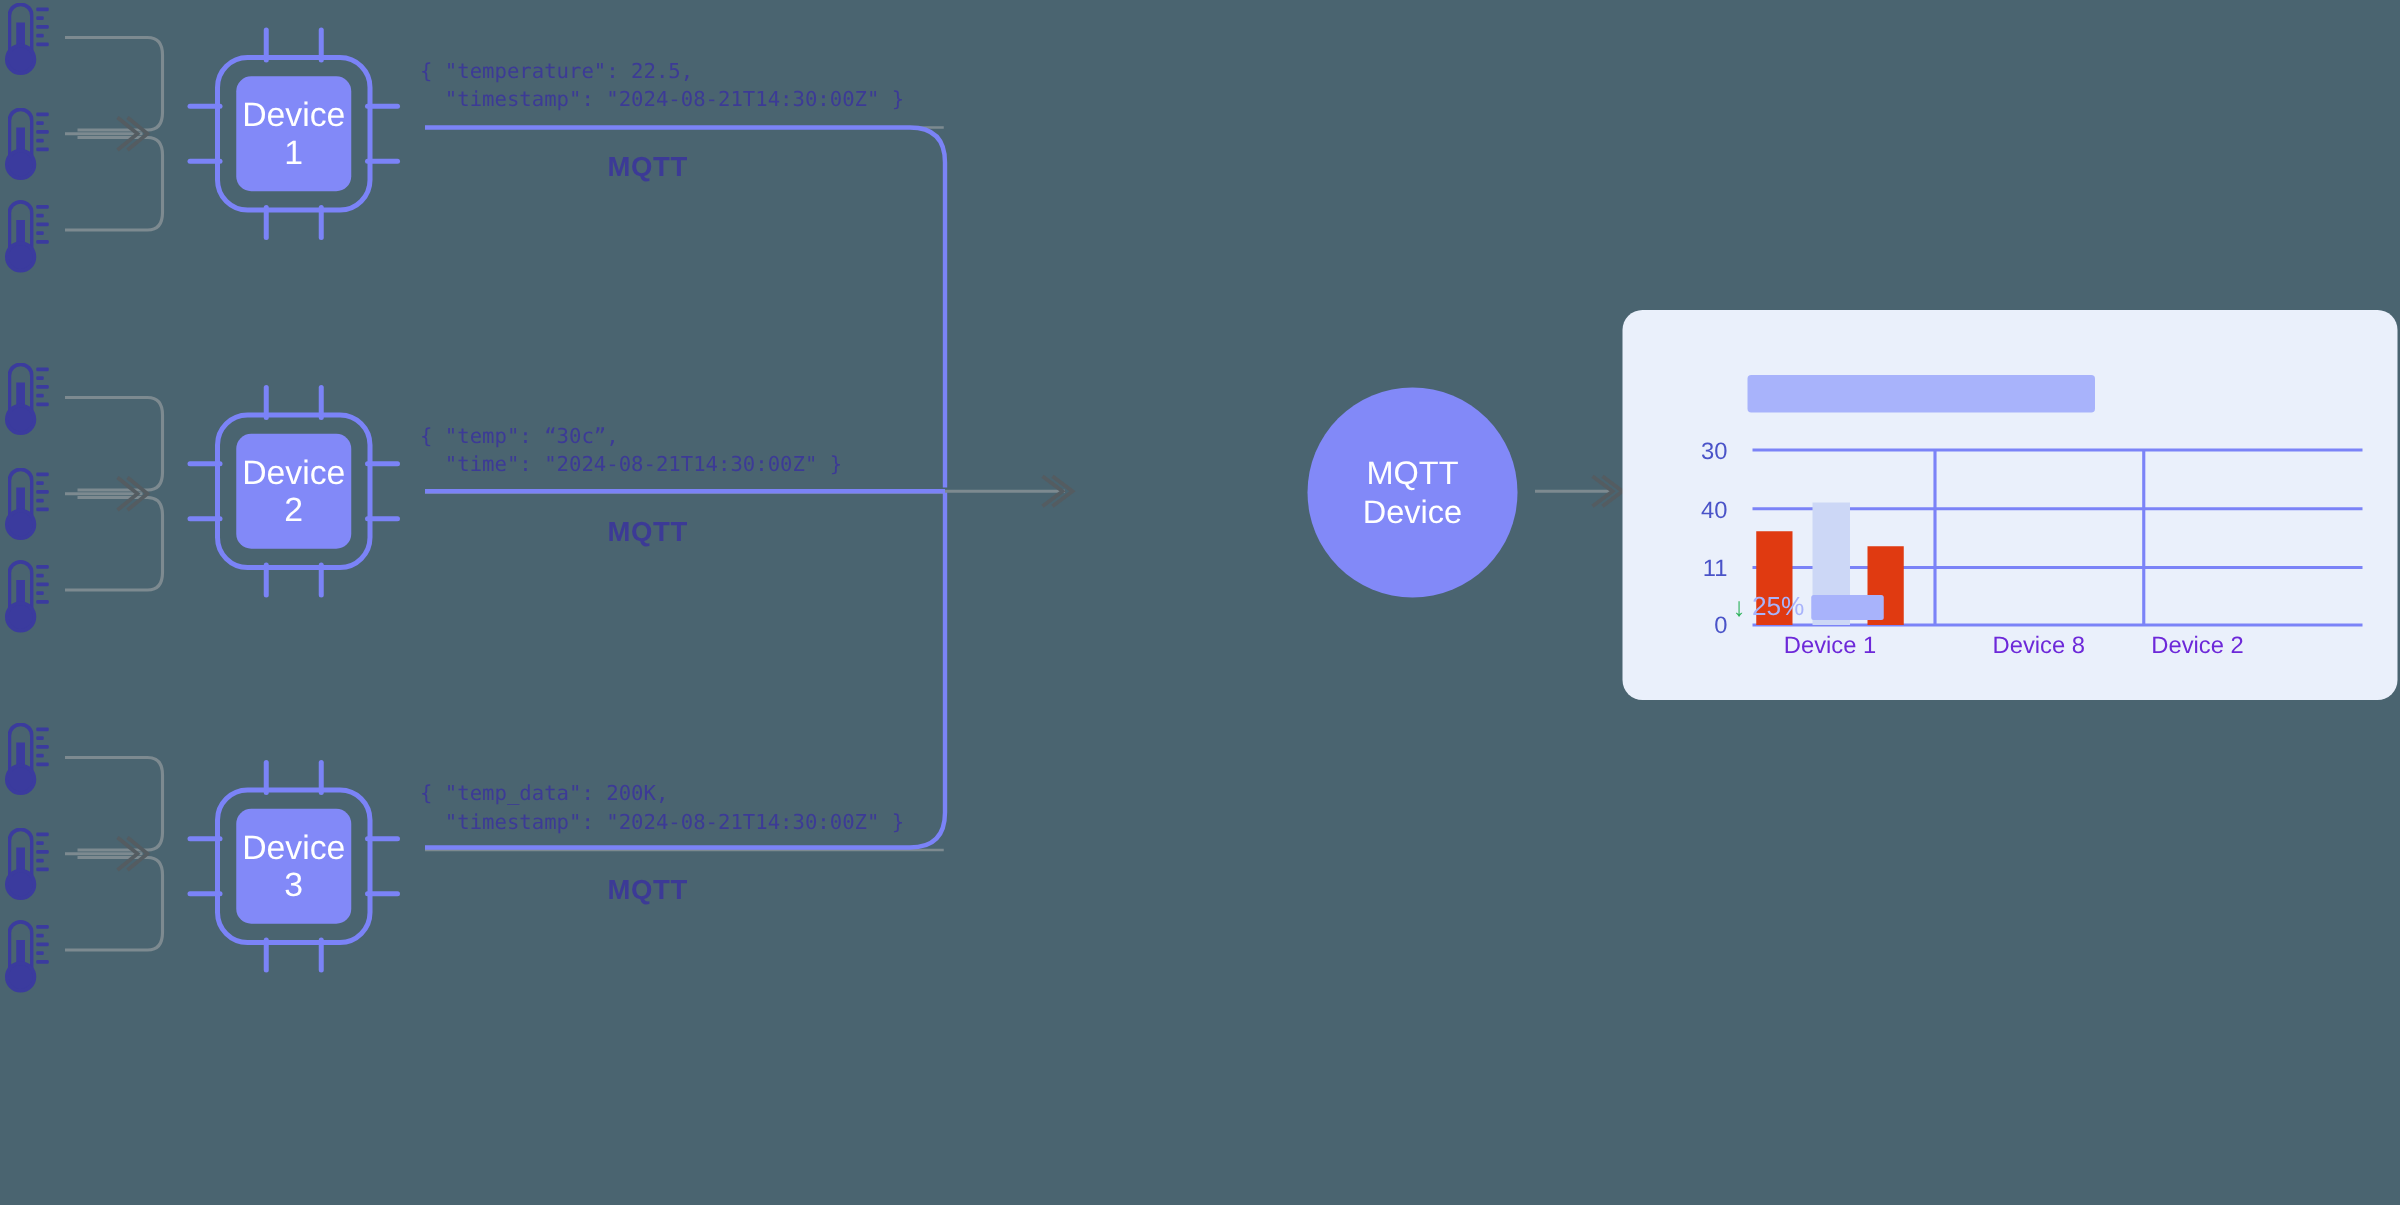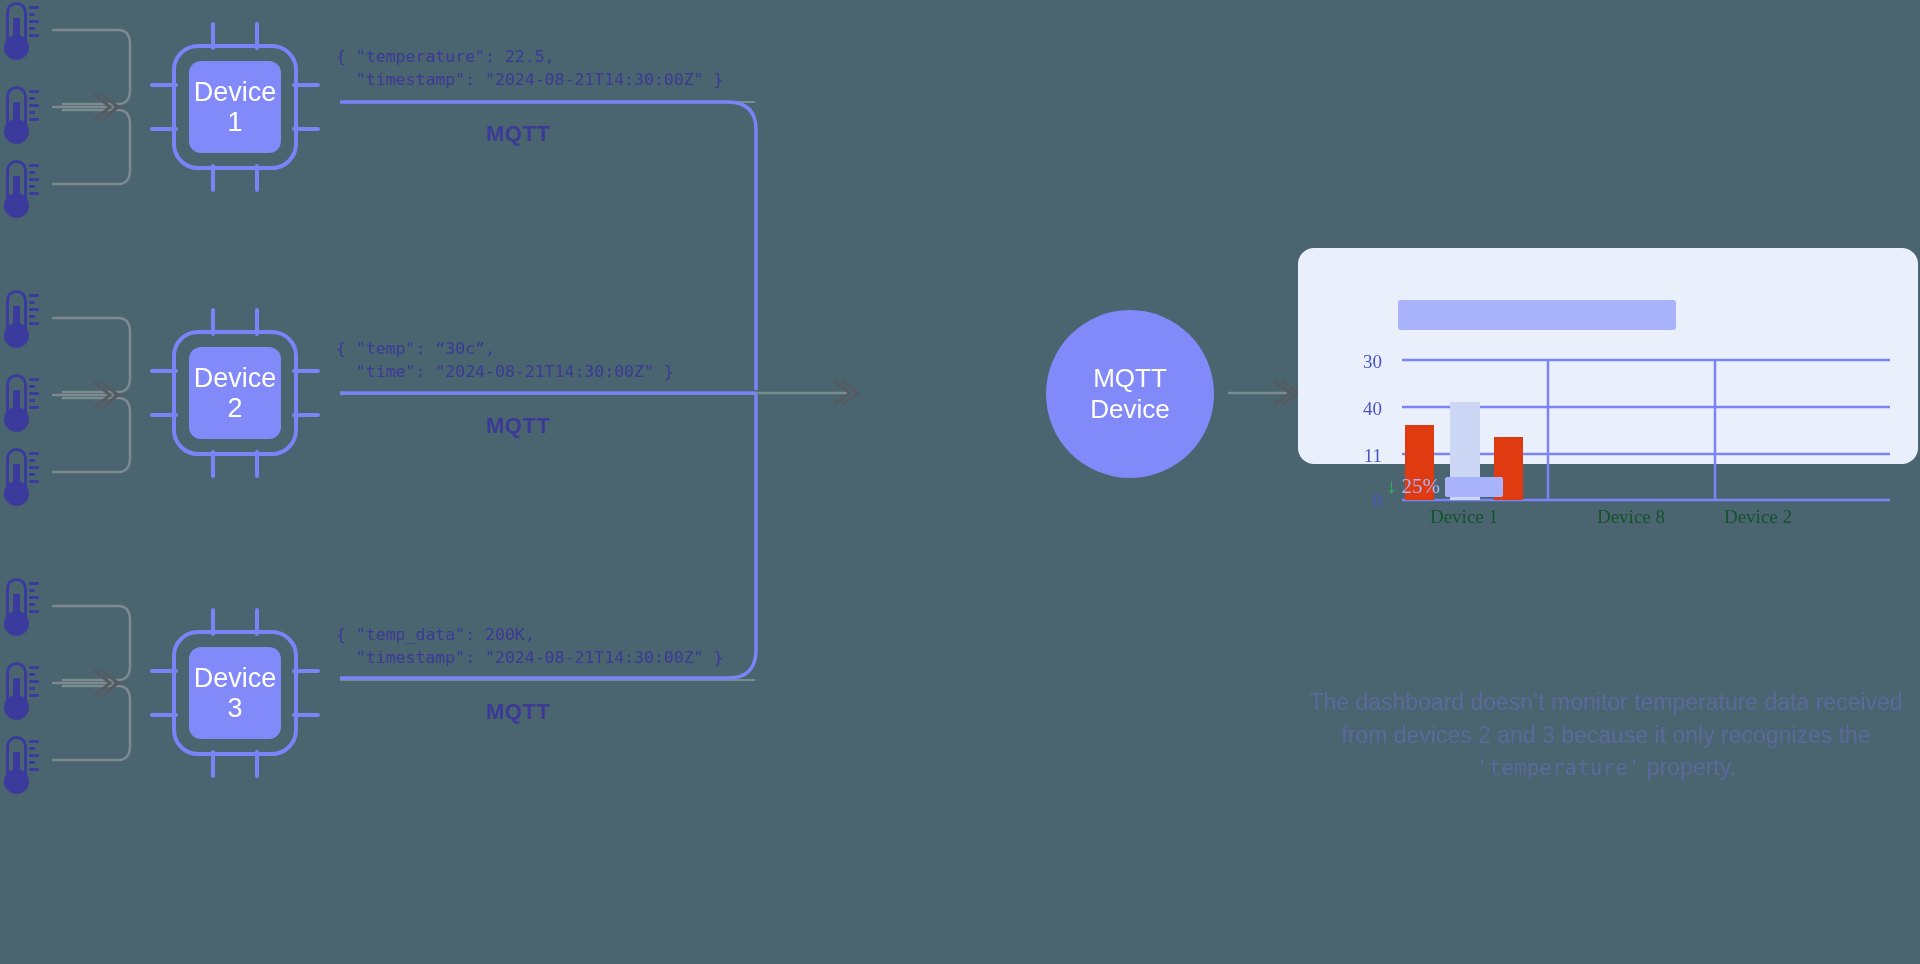--- a/index.html
+++ b/index.html
@@ -86,37 +86,37 @@
     display: flex; flex-direction: column; align-items: center;
     justify-content: center; font-size: 26px; line-height: 1.2;
     text-align: center;
   }
   .arrow-grey { position: absolute; }
   .arrow-grey svg { display: block; overflow: visible; }
 
   
   .card {
     position: absolute; left: 1298px; top: 248px;
-    width: 620px; height: 216px;
-    background: #eaf0fb; border-radius: 16px; font-family: Liberation Serif, serif;
+    width: 620px; height: 312px;
+    background: #eaf0fb; border-radius: 16px;
   }
   .card-title-bar {
     position: absolute; left: 100px; top: 52px;
     width: 278px; height: 30px; background: #a8b3fb; border-radius: 3px;
   }
   .plot { position: absolute; left: 0; top: 0; width: 620px; height: 282px; }
   .plot svg { display: block; overflow: visible; }
 
   .ytick {
     position: absolute; width: 42px; text-align: right;
     color: #4a53c8; font-size: 19px;
   }
   .xtick {
     position: absolute; text-align: center;
-    color: #14532d; font-size: 19px; width: 140px;
+    color: #6d28d9; font-size: 19px; width: 140px;
   }
   .legend {
     position: absolute; left: 88px; top: 226px;
     display: flex; align-items: center; gap: 5px;
   }
   .legend .pct { color: #a8b3fb; font-size: 21px; }
   .legend .swatch {
     width: 58px; height: 20px; background: #a8b3fb; border-radius: 2px;
   }
   .legend .dn { color: #2fb35c; font-size: 21px; line-height: 1; }
@@ -397,15 +397,14 @@
     <div class="xtick" style="left:263px; top:258px;">Device 8</div>
     <div class="xtick" style="left:390px; top:258px;">Device 2</div>
 
     <div class="legend">
       <span class="dn">↓</span>
       <span class="pct">25%</span>
       <span class="swatch"></span>
     </div>
   </div>
 
-  <div class="caption"><span>The dashboard doesn’t monitor temperature data received from devices 2 and 3 because it only recognizes the </span><span class="mono">'temperature'</span><span> property.</span></div>
 
 </div>
 
 </body></html>

